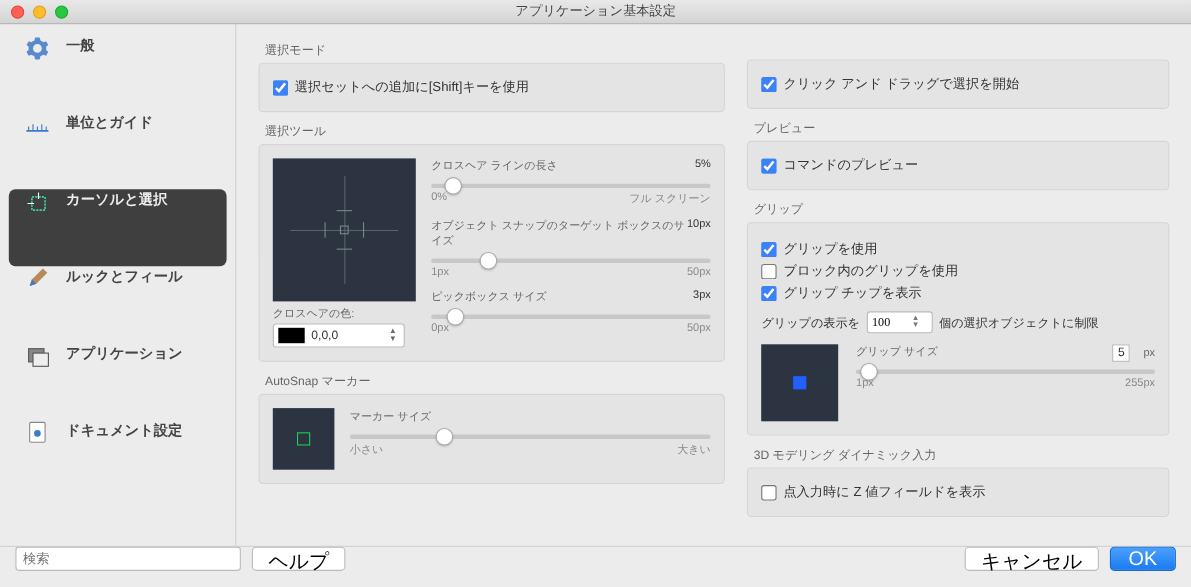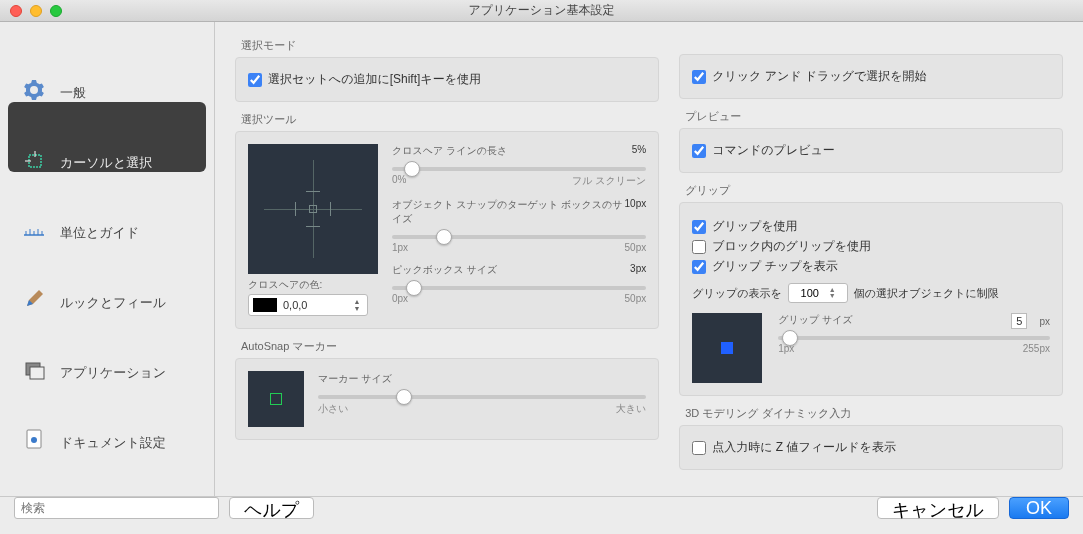--- a/index.html
+++ b/index.html
@@ -9,21 +9,21 @@
 .traffic { display: flex; gap: 8px; padding-left: 10px; }
 .tl { width: 12px; height: 12px; border-radius: 50%; }
 .tl.red { background: #ff5f57; border: 0.5px solid #e24438; }
 .tl.yel { background: #ffbd2e; border: 0.5px solid #dfa022; }
 .tl.grn { background: #28c940; border: 0.5px solid #1ba92f; }
 .title { position: absolute; left: 0; right: 0; text-align: center; font-size: 12px; color: #444; }
 
 .content { display: flex; height: 474px; }
 
 .sidebar { width: 215px; background: #ececec; border-right: 1px solid #c9c9c9; padding-top: 10px; }
-.nav-item { display: flex; align-items: flex-end; gap: 14px; padding: 0 14px; height: 70px; border-radius: 6px; margin: 0 8px; cursor: pointer; color: #444; font-size: 13px; }
+.nav-item { display: flex; align-items: flex-start; gap: 14px; padding: 0 14px; height: 70px; border-radius: 6px; margin: 0 8px; cursor: pointer; color: #444; font-size: 13px; font-weight: bold; }
 .nav-item.active { background: #3f3f3f; color: #eee; }
 .nav-icon { width: 24px; height: 24px; display: flex; align-items: center; justify-content: center; flex-shrink: 0; }
 
 .main { flex: 1; padding: 10px 20px 10px 20px; overflow: auto; background: #ececec; display: flex; gap: 20px; }
 .col { flex: 1; }
 
 .section-label { font-size: 11px; color: #666; margin: 6px 0 4px 6px; }
 .panel { background: #e4e4e4; border: 1px solid #d5d5d5; border-radius: 4px; padding: 12px; margin-bottom: 10px; }
 .panel.slim { padding: 10px 12px; }
 
@@ -50,21 +50,21 @@
 .swatch { width: 24px; height: 14px; background: #000; margin-right: 6px; }
 .color-select .txt { flex: 1; font-size: 11px; }
 .stepper { width: 12px; display: flex; flex-direction: column; }
 .stepper div { height: 7px; font-size: 7px; line-height: 7px; text-align: center; color: #666; }
 
 .marker-box { width: 56px; height: 56px; background: #2b3440; display: flex; align-items: center; justify-content: center; flex-shrink: 0; }
 .marker-sq { width: 12px; height: 12px; border: 1.5px solid #22cc55; }
 
 .grip-row { display: flex; align-items: center; gap: 6px; margin-top: 8px; font-size: 11px; }
 .num-input { display: flex; align-items: center; background: #fff; border: 1px solid #bbb; border-radius: 3px; height: 20px; width: 60px; padding: 0 4px; }
-.num-input input { border: none; width: 34px; font-size: 11px; text-align: center; outline: none; }
+.num-input input { border: none; width: 34px; font-size: 11px; text-align: left; outline: none; font-family: Liberation Serif, serif; }
 .num-input .stp { display: flex; flex-direction: column; margin-left: 2px; }
 .num-input .stp span { font-size: 7px; line-height: 6px; color: #777; cursor: pointer; }
 
 .grip-preview-row { display: flex; gap: 16px; margin-top: 10px; align-items: flex-start; }
 .grip-box { width: 70px; height: 70px; background: #2b3440; display: flex; align-items: center; justify-content: center; flex-shrink: 0; }
 .grip-sq { width: 12px; height: 12px; background: #2060ff; }
 .grip-sliders { flex: 1; }
 .gs-row { display: flex; justify-content: space-between; align-items: flex-end; font-size: 10px; color: #666; margin-bottom: 2px; }
 .gs-val-box { background: #fff; border: 1px solid #bbb; padding: 1px 4px; width: 40px; text-align: right; font-size: 11px; color: #333; }
 .gs-unit { font-size: 10px; color: #666; margin-left: 12px; }
@@ -91,42 +91,42 @@
 <div class="content">
   <div class="sidebar">
     <div class="nav-item">
       <span class="nav-icon">
           <svg width="24" height="24" viewBox="0 0 24 24">
             <path fill="#5a8acb" d="M12 8a4 4 0 100 8 4 4 0 000-8zm8 4c0 .5-.05 1-.13 1.5l2 1.6-2 3.5-2.4-.9c-.8.6-1.7 1-2.6 1.3L14 22h-4l-.9-3c-.9-.3-1.8-.7-2.6-1.3l-2.4.9-2-3.5 2-1.6C4.05 13 4 12.5 4 12s.05-1 .13-1.5l-2-1.6 2-3.5 2.4.9c.8-.6 1.7-1 2.6-1.3L10 2h4l.9 3c.9.3 1.8.7 2.6 1.3l2.4-.9 2 3.5-2 1.6c.08.5.13 1 .13 1.5z"></path>
           </svg>
         </span>
       <span>一般</span>
     </div>
-    <div class="nav-item active">
-      <span class="nav-icon">
-          <svg width="22" height="22" viewBox="0 0 22 22">
-            <rect x="6" y="6" width="12" height="12" fill="none" stroke="#3dcfa5" stroke-width="1.5" stroke-dasharray="2 1"></rect>
-            <line x1="2" y1="12" x2="8" y2="12" stroke="#fff"></line>
-            <line x1="12" y1="2" x2="12" y2="8" stroke="#fff"></line>
-          </svg>
-        </span>
-      <span>カーソルと選択</span>
-    </div>
     <div class="nav-item">
       <span class="nav-icon">
           <svg width="24" height="22" viewBox="0 0 24 22">
             <line x1="2" y1="16" x2="22" y2="16" stroke="#3b7bc9" stroke-width="1.5"></line>
             <line x1="4" y1="16" x2="4" y2="12" stroke="#3b7bc9"></line>
             <line x1="8" y1="16" x2="8" y2="10" stroke="#3b7bc9"></line>
             <line x1="12" y1="16" x2="12" y2="12" stroke="#3b7bc9"></line>
             <line x1="16" y1="16" x2="16" y2="10" stroke="#3b7bc9"></line>
             <line x1="20" y1="16" x2="20" y2="12" stroke="#3b7bc9"></line>
           </svg>
         </span>
       <span>単位とガイド</span>
+    </div>
+    <div class="nav-item active">
+      <span class="nav-icon">
+          <svg width="22" height="22" viewBox="0 0 22 22">
+            <rect x="6" y="6" width="12" height="12" fill="none" stroke="#3dcfa5" stroke-width="1.5" stroke-dasharray="2 1"></rect>
+            <line x1="2" y1="12" x2="8" y2="12" stroke="#fff"></line>
+            <line x1="12" y1="2" x2="12" y2="8" stroke="#fff"></line>
+          </svg>
+        </span>
+      <span>カーソルと選択</span>
     </div>
     <div class="nav-item">
       <span class="nav-icon">
           <svg width="22" height="24" viewBox="0 0 22 24">
             <path d="M16 2l4 4-10 10-6 2 2-6L16 2z" fill="#b88a5a"></path>
             <path d="M4 18l2-6 4 4-6 2z" fill="#3b7bc9"></path>
           </svg>
         </span>
       <span>ルックとフィール</span>
     </div>

